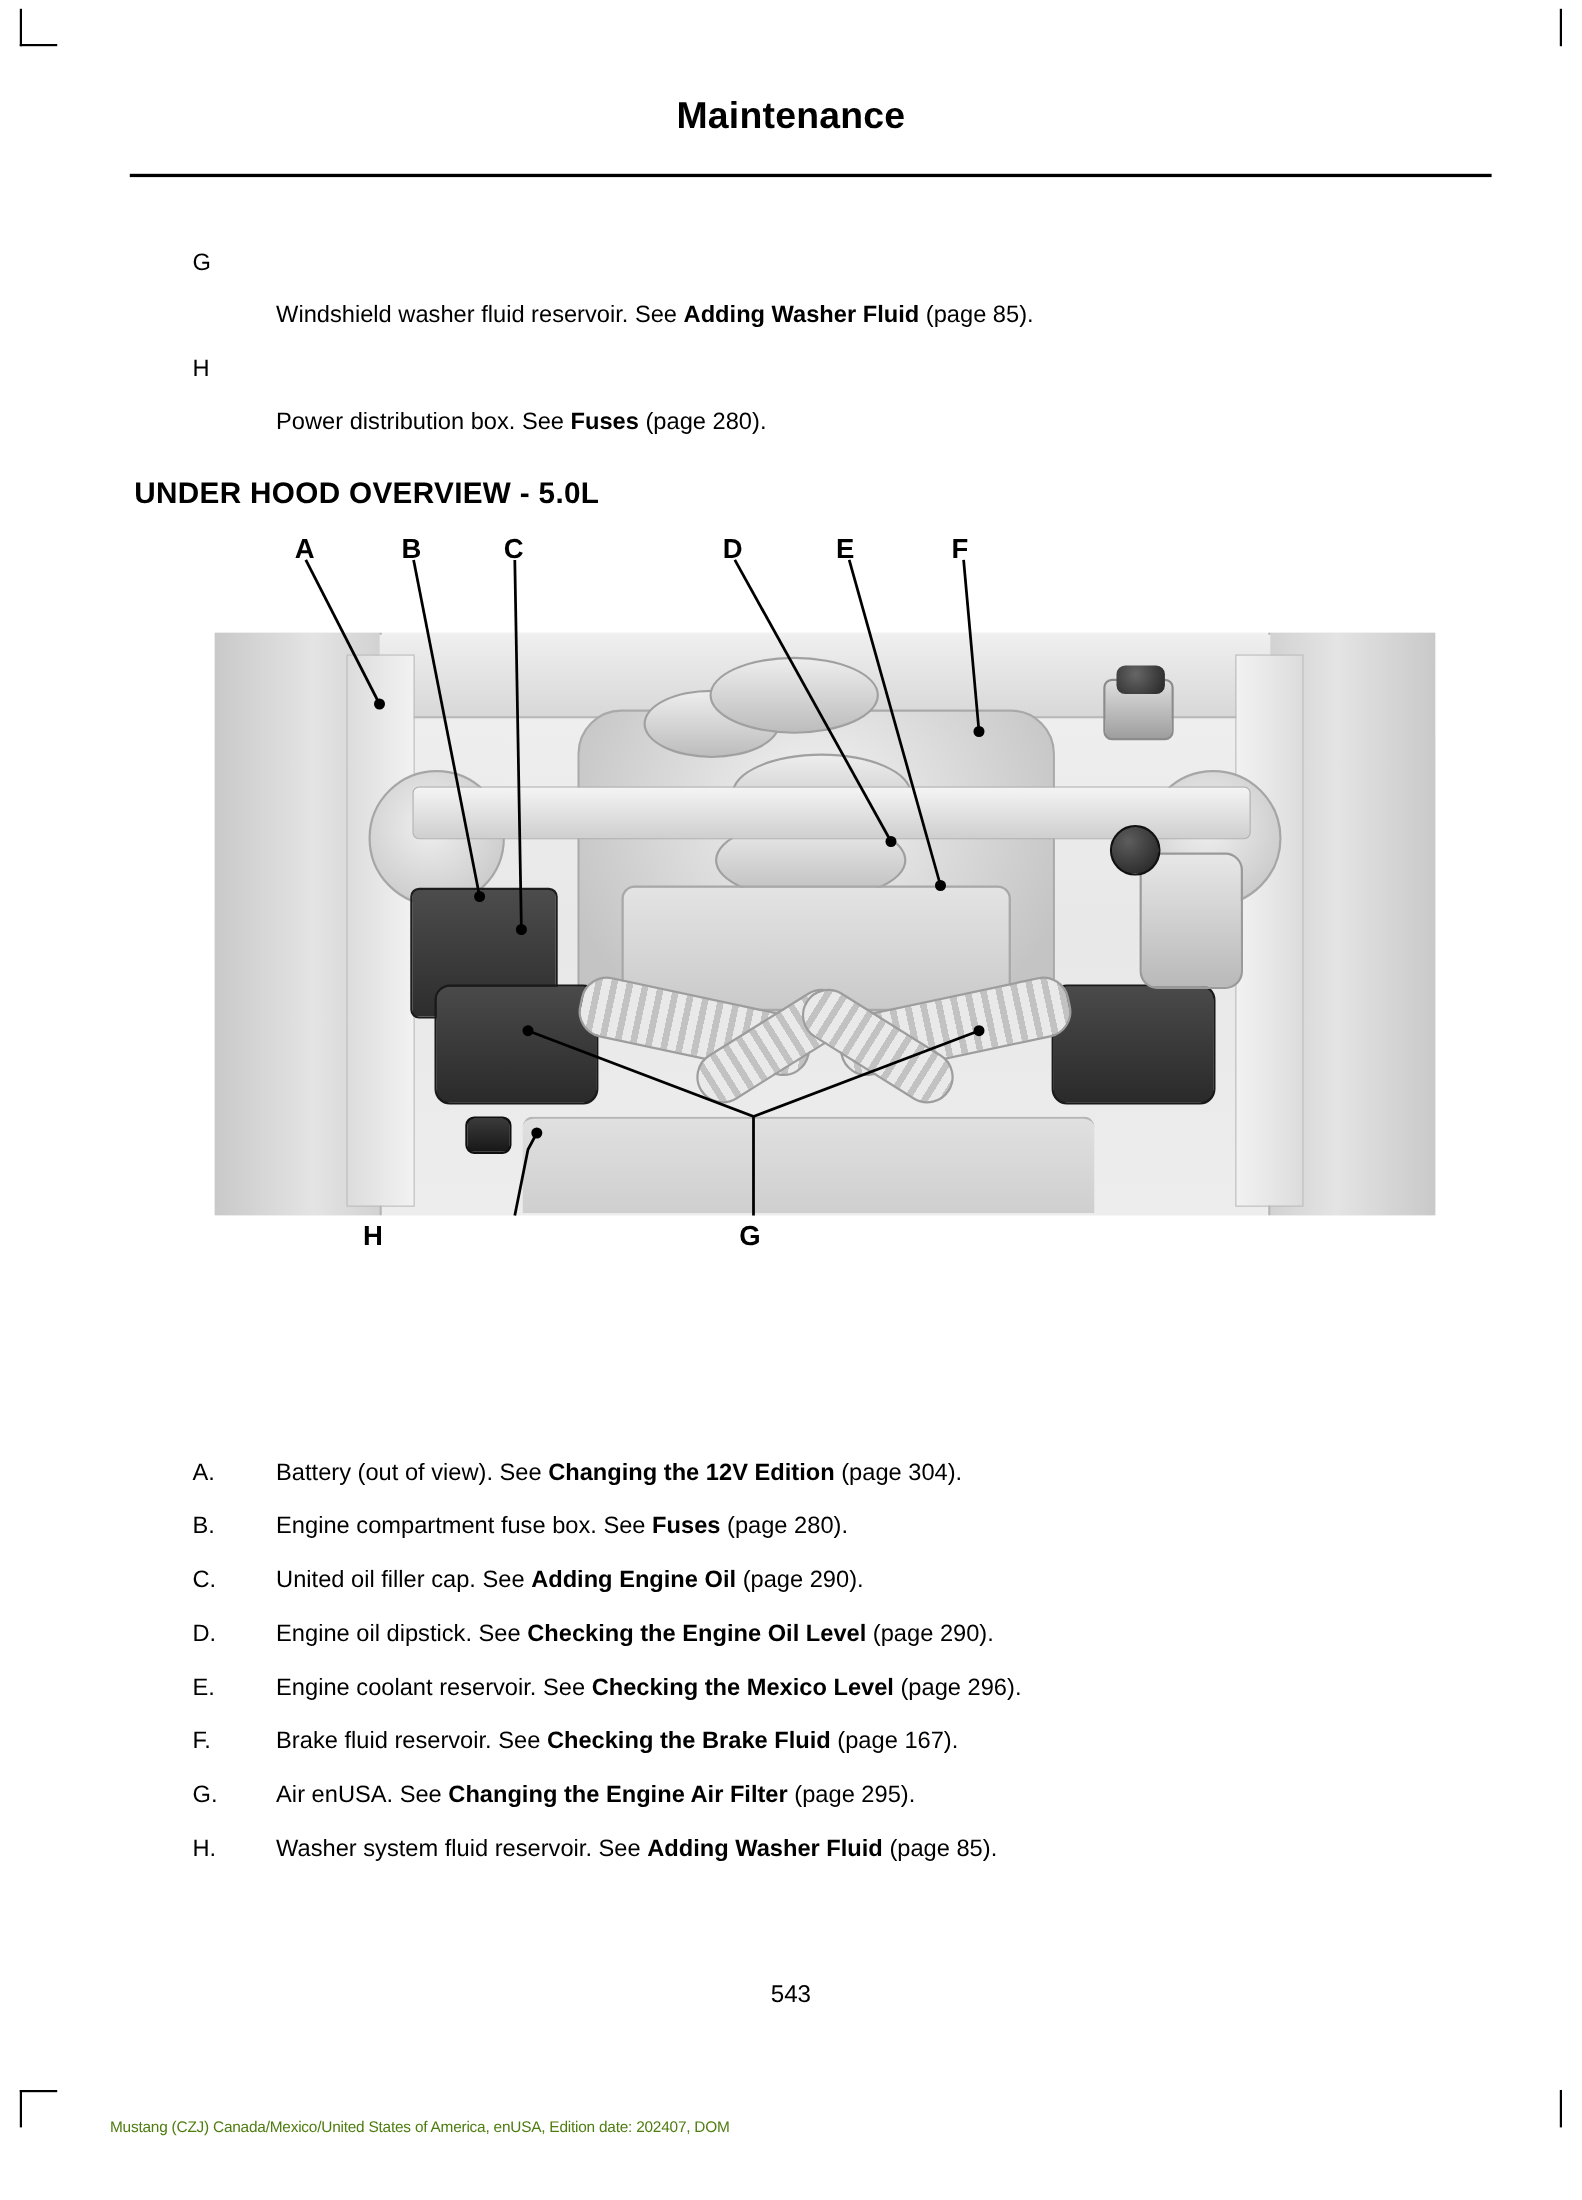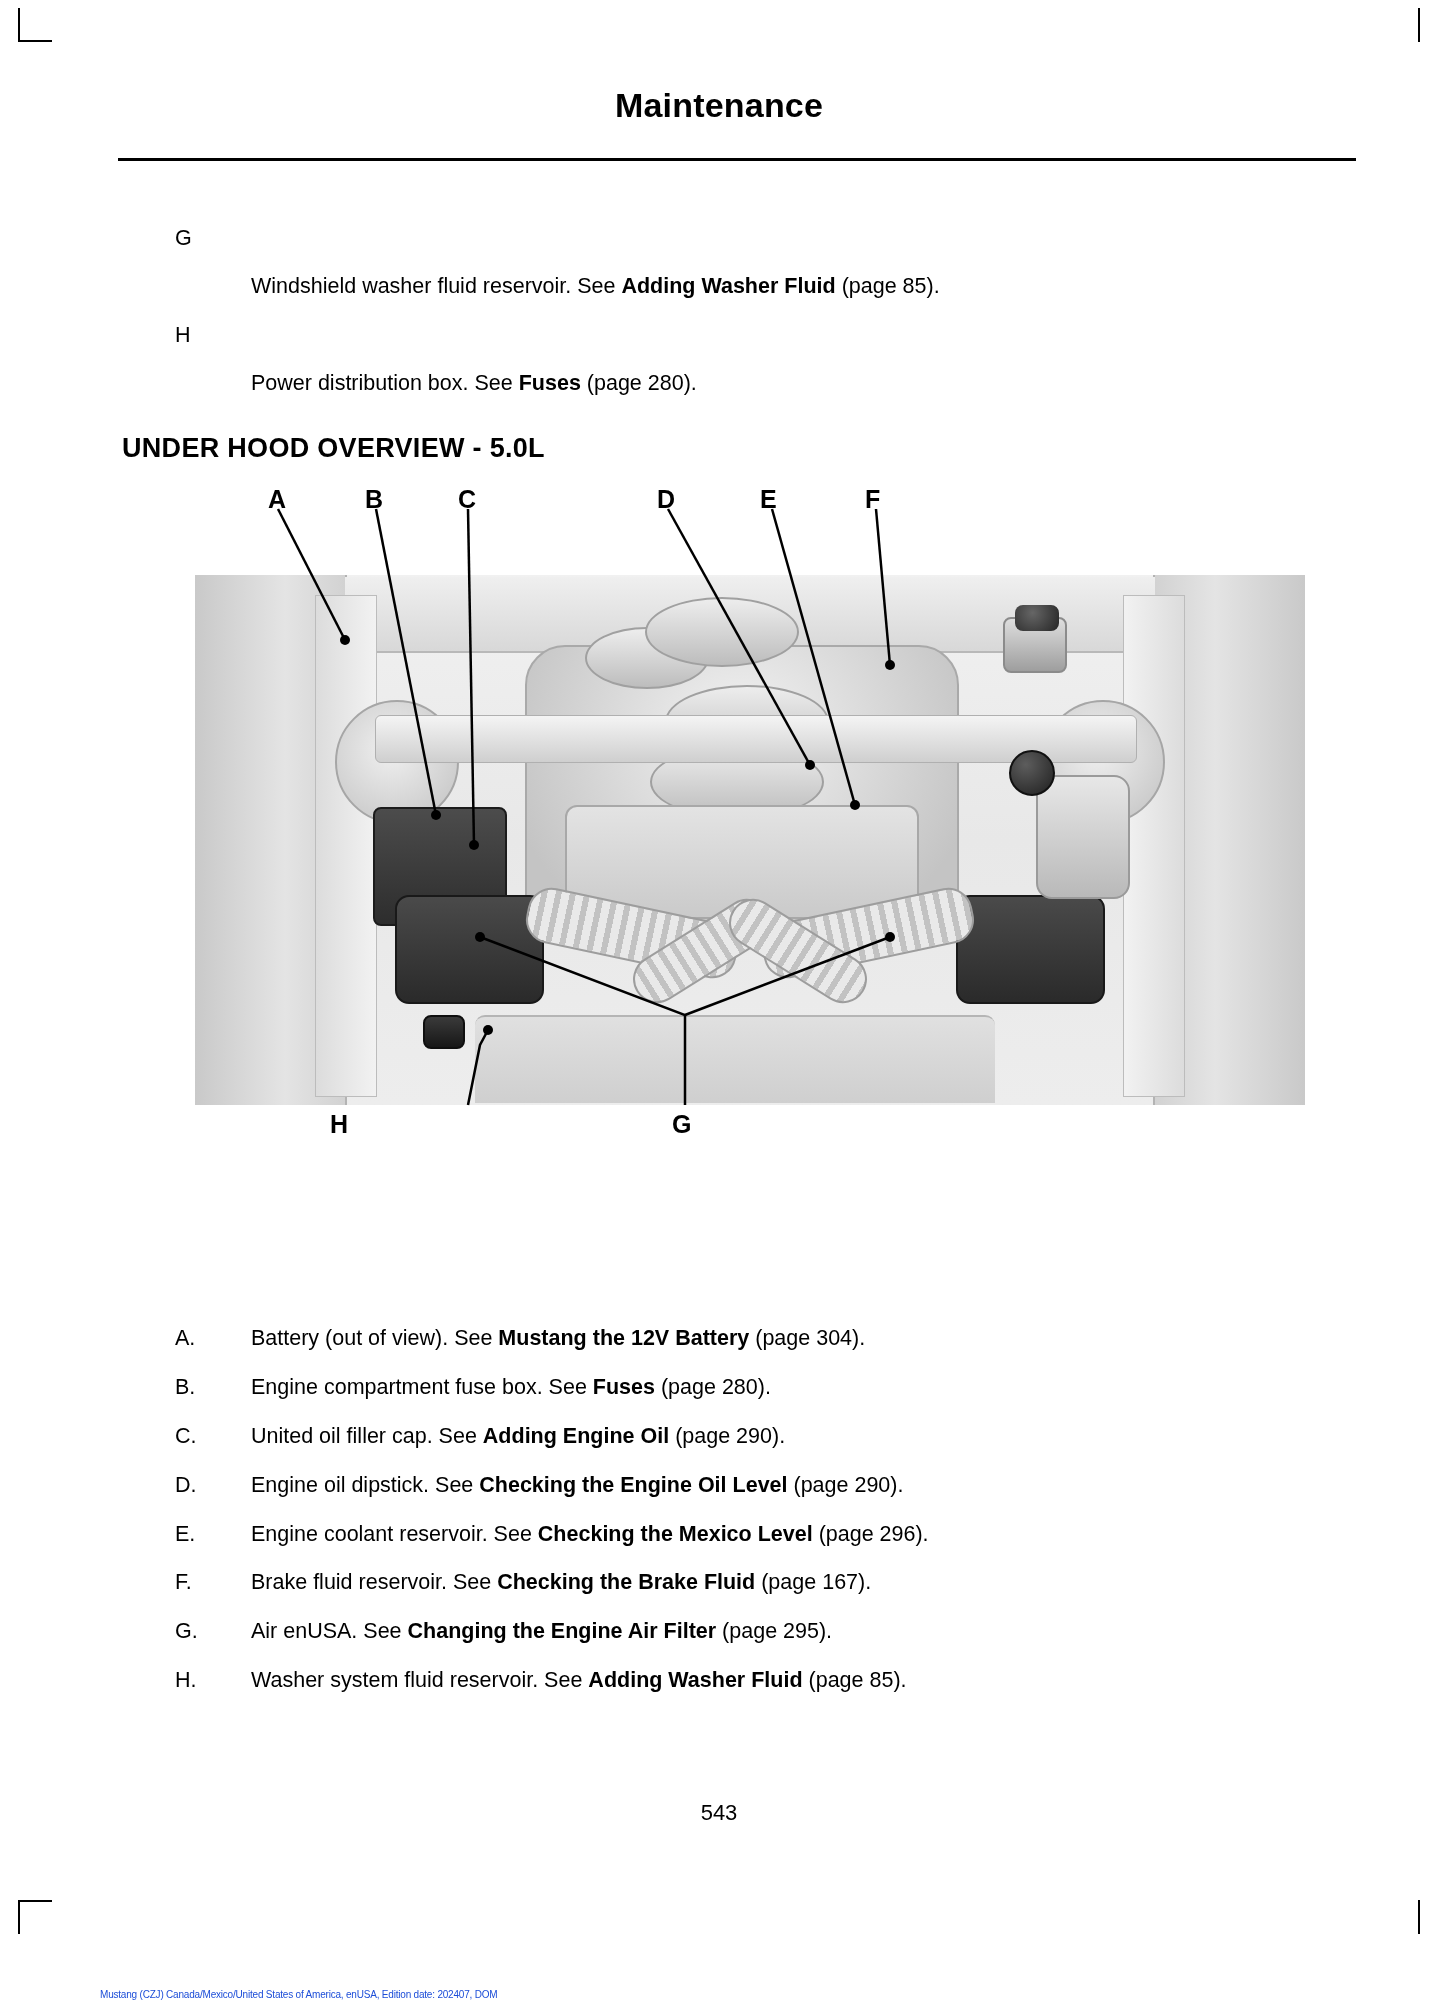--- a/index.html
+++ b/index.html
@@ -232,23 +232,23 @@
     position: absolute;
     left: 0;
     top: 1800px;
     width: 1438px;
     text-align: center;
     font-size: 22px;
   }
   .footer {
     position: absolute;
     left: 100px;
-    top: 1989px;
-    font-size: 10px;
-    color: #1d4ed8;
+    top: 1925px;
+    font-size: 14px;
+    color: #4d7c0f;
     letter-spacing: -0.2px;
   }
   b { font-weight: bold; }
 </style>
 </head>
 <body>
 
 <div class="crop-mark cm-tl-v"></div>
 <div class="crop-mark cm-tl-h"></div>
 <div class="crop-mark cm-bl-v"></div>
@@ -338,21 +338,21 @@
       </g>
     </svg>
 
     <div class="callout-bottom" style="left:140px; top:625px;">H</div>
     <div class="callout-bottom" style="left:482px; top:625px;">G</div>
   </div>
 
   <div class="bottom-list">
     <div class="brow">
       <span class="letter">A.</span>
-      <span class="txt"><span>Battery (out of view).  See </span><b>Mustang the 12V Battery</b><span> (page 304).</span></span>
+      <span class="txt"><span>Battery (out of view).  See </span><b>Changing the 12V Edition</b><span> (page 304).</span></span>
     </div>
     <div class="brow">
       <span class="letter">B.</span>
       <span class="txt"><span>Engine compartment fuse box.  See </span><b>Fuses</b><span> (page 280).</span></span>
     </div>
     <div class="brow">
       <span class="letter">C.</span>
       <span class="txt"><span>United oil filler cap.  See </span><b>Adding Engine Oil</b><span> (page 290).</span></span>
     </div>
     <div class="brow">

